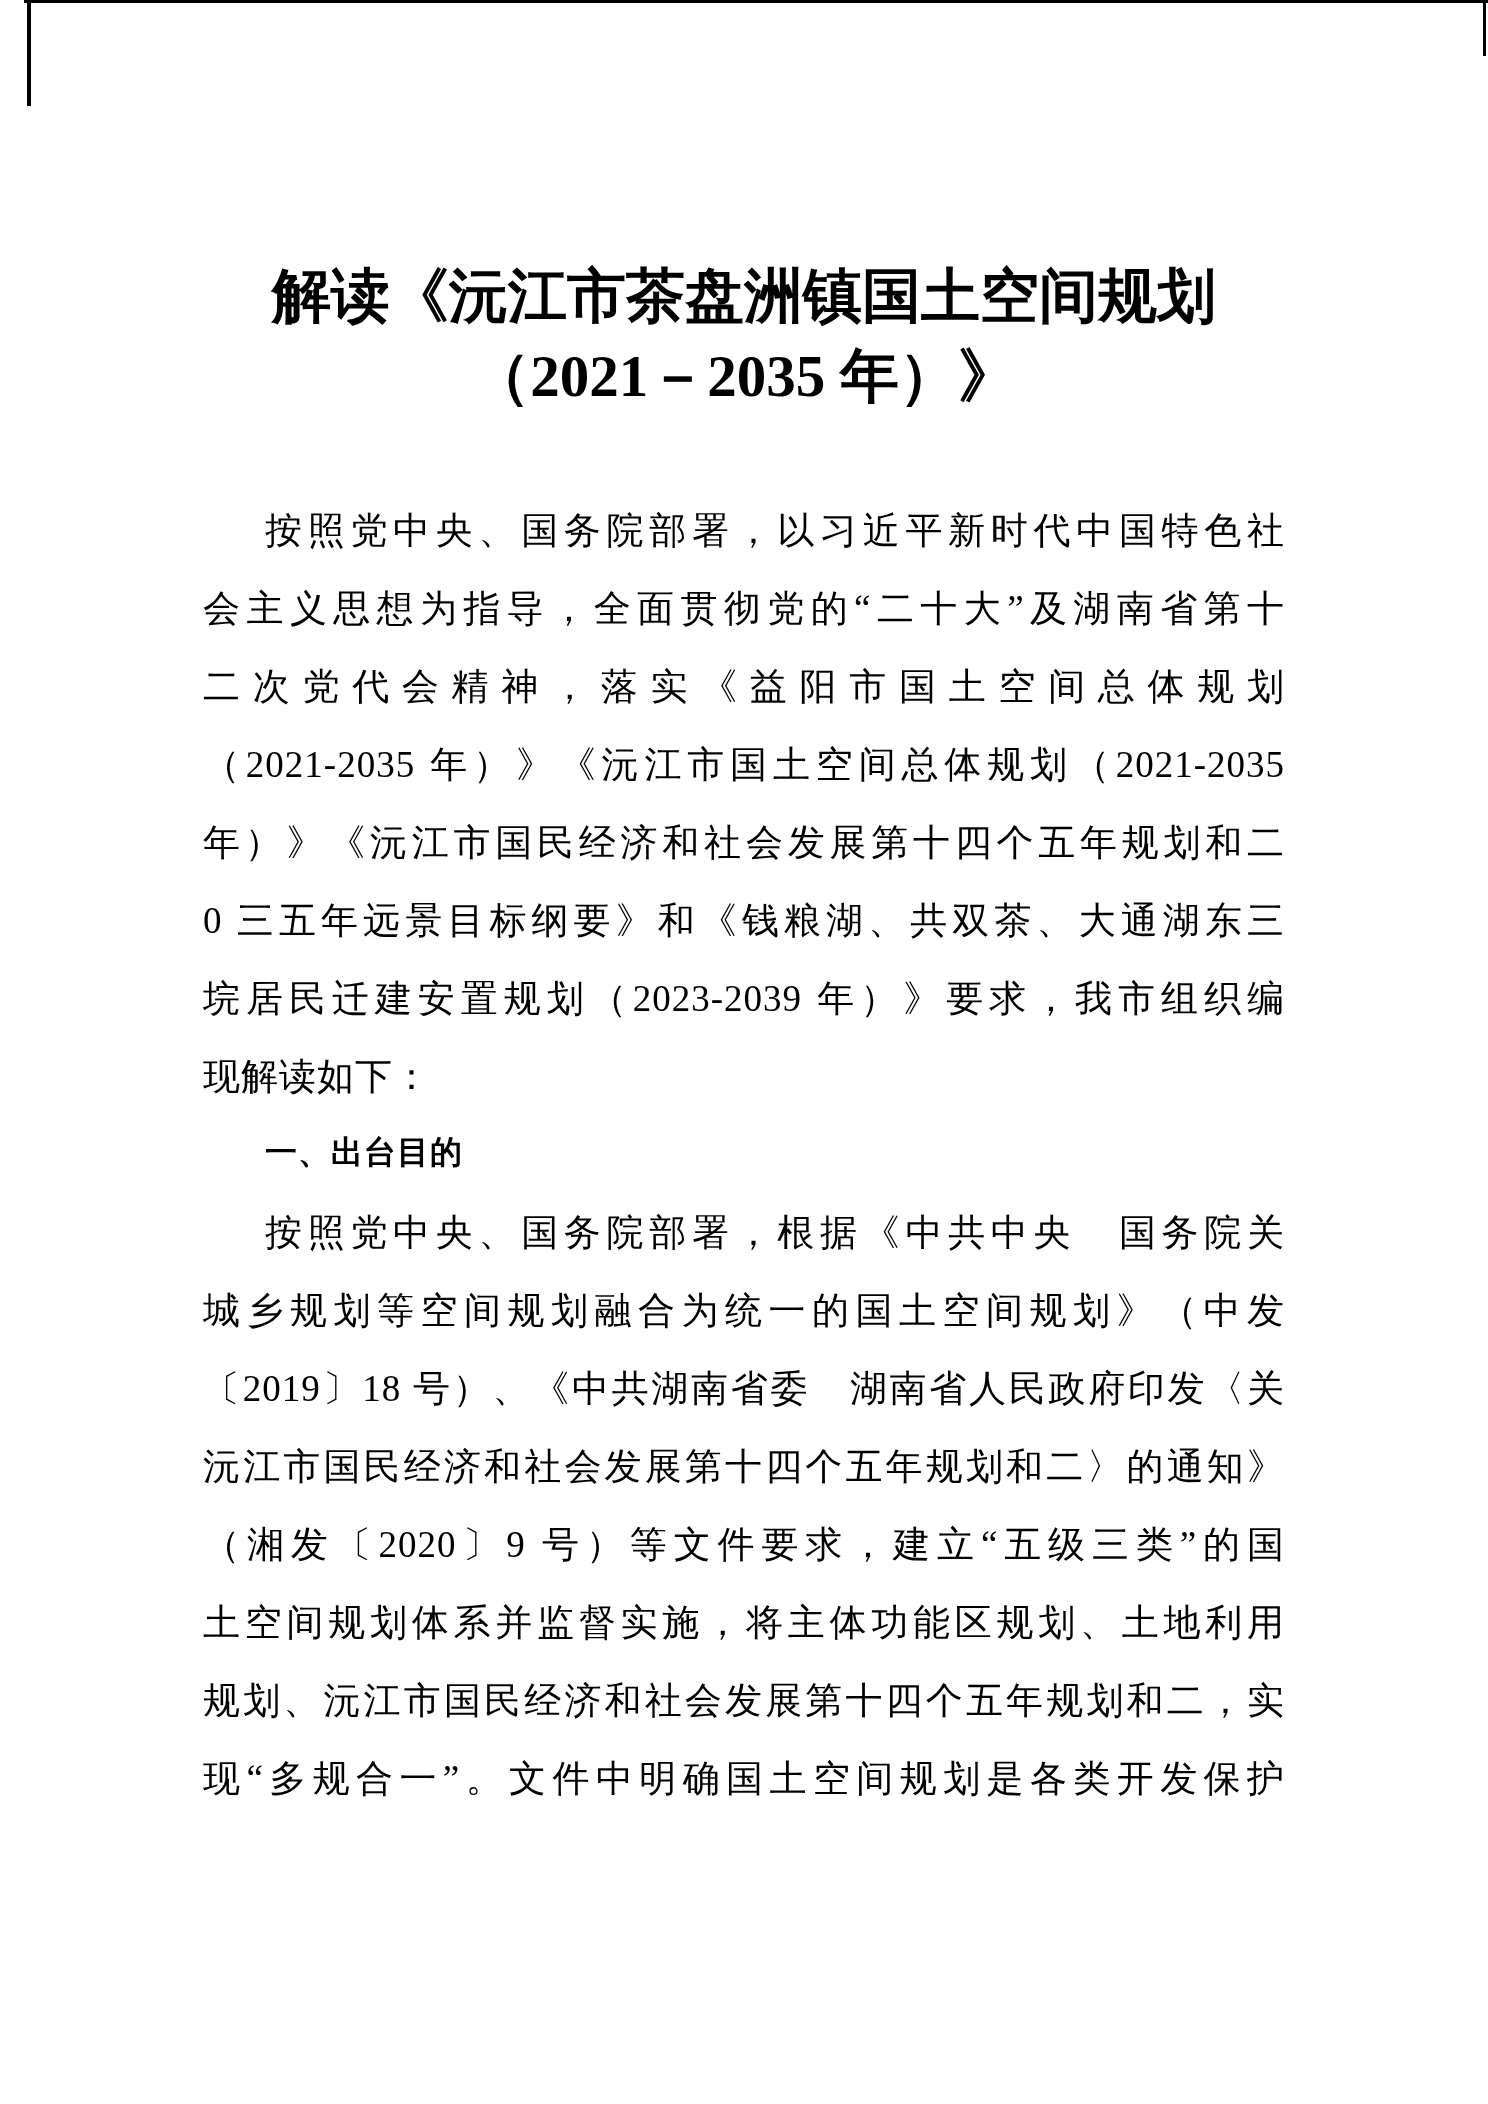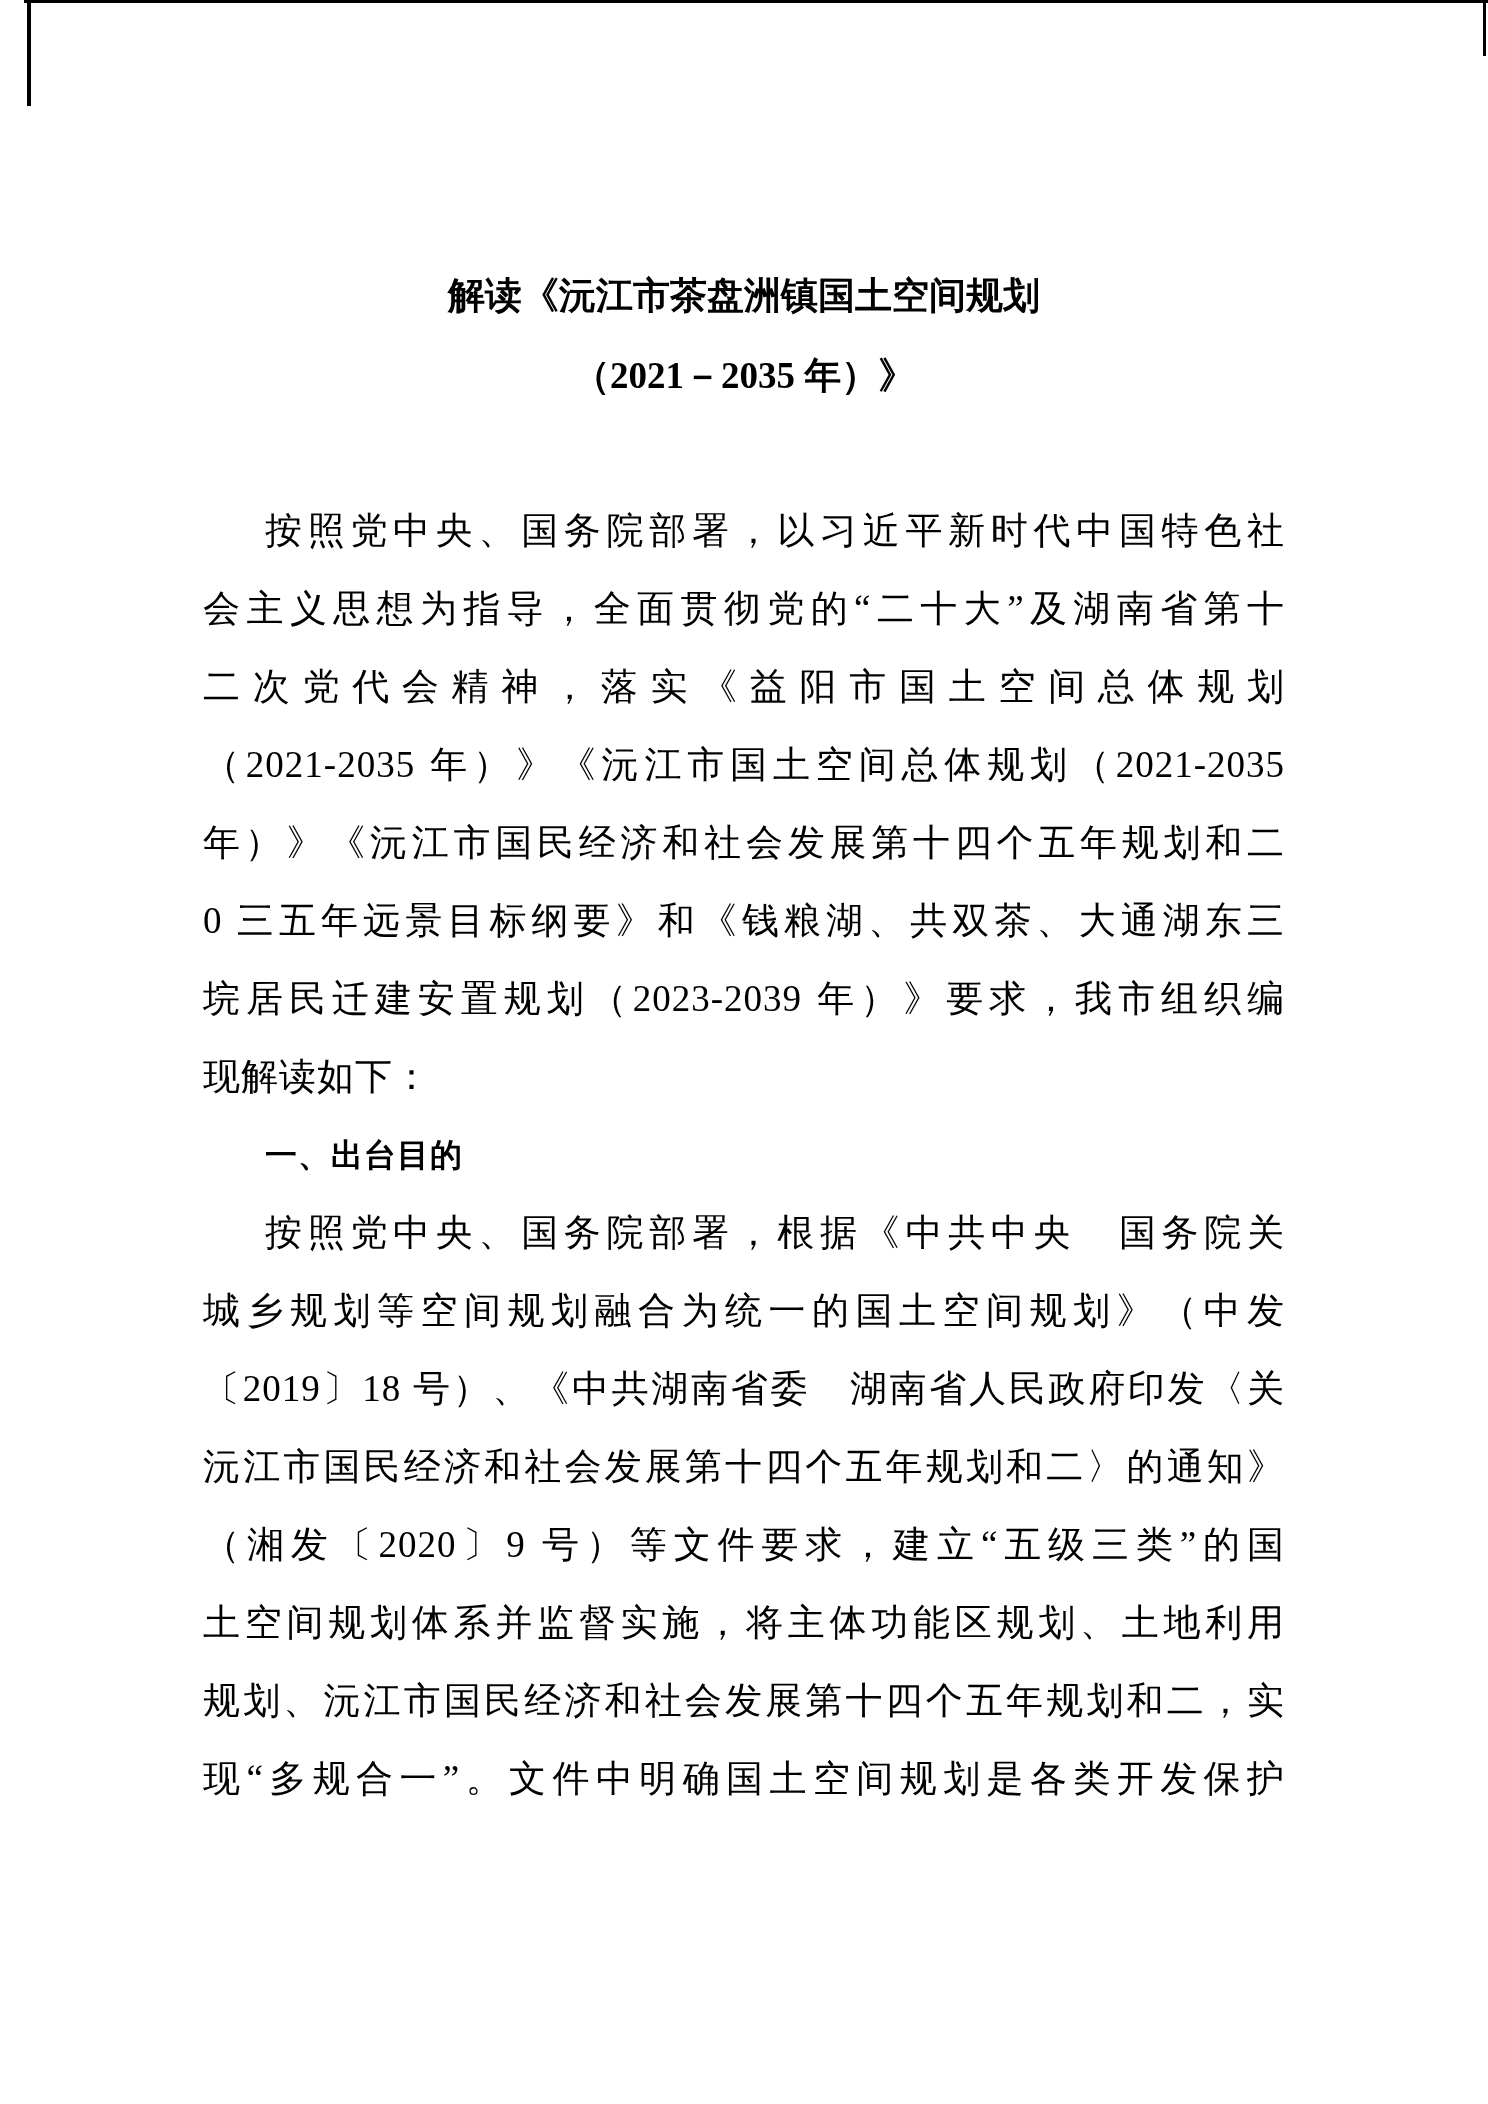--- a/index.html
+++ b/index.html
@@ -16,42 +16,42 @@
   .artifact-top   { left:24px;  top:0;  width:1464px; height:3px; }
   .artifact-left  { left:27px;  top:0;  width:4px;  height:106px; }
   .artifact-right { left:1483px;top:0;  width:3px;  height:56px; }
 
   .doc-title {
     position:absolute;
     left:203px; top:256px; width:1082px;
     margin:0;
     text-align:center;
     font-weight:bold;
-    font-size:37px;
+    font-size:59px;
     line-height:80px;
     font-family:"Liberation Serif","DejaVu Serif",serif;
   }
   .content {
     position:absolute;
     left:203px; top:492px; width:1082px;
   }
   .line {
     font-size:37px;
     height:78px;
     line-height:78px;
     letter-spacing:1px;
   }
   .just {
     text-align:justify;
     text-align-last:justify;
     text-justify:inter-character;
   }
   .indent { padding-left:62px; }
   .heading {
-    font-family:Liberation Sans, sans-serif;
+    font-family:Liberation Mono, monospace;
     font-weight:bold;
     font-size:32px;
   }
 </style>
 </head>
 <body>
 
 <div class="page">
 
   <div class="artifact artifact-top"></div>

